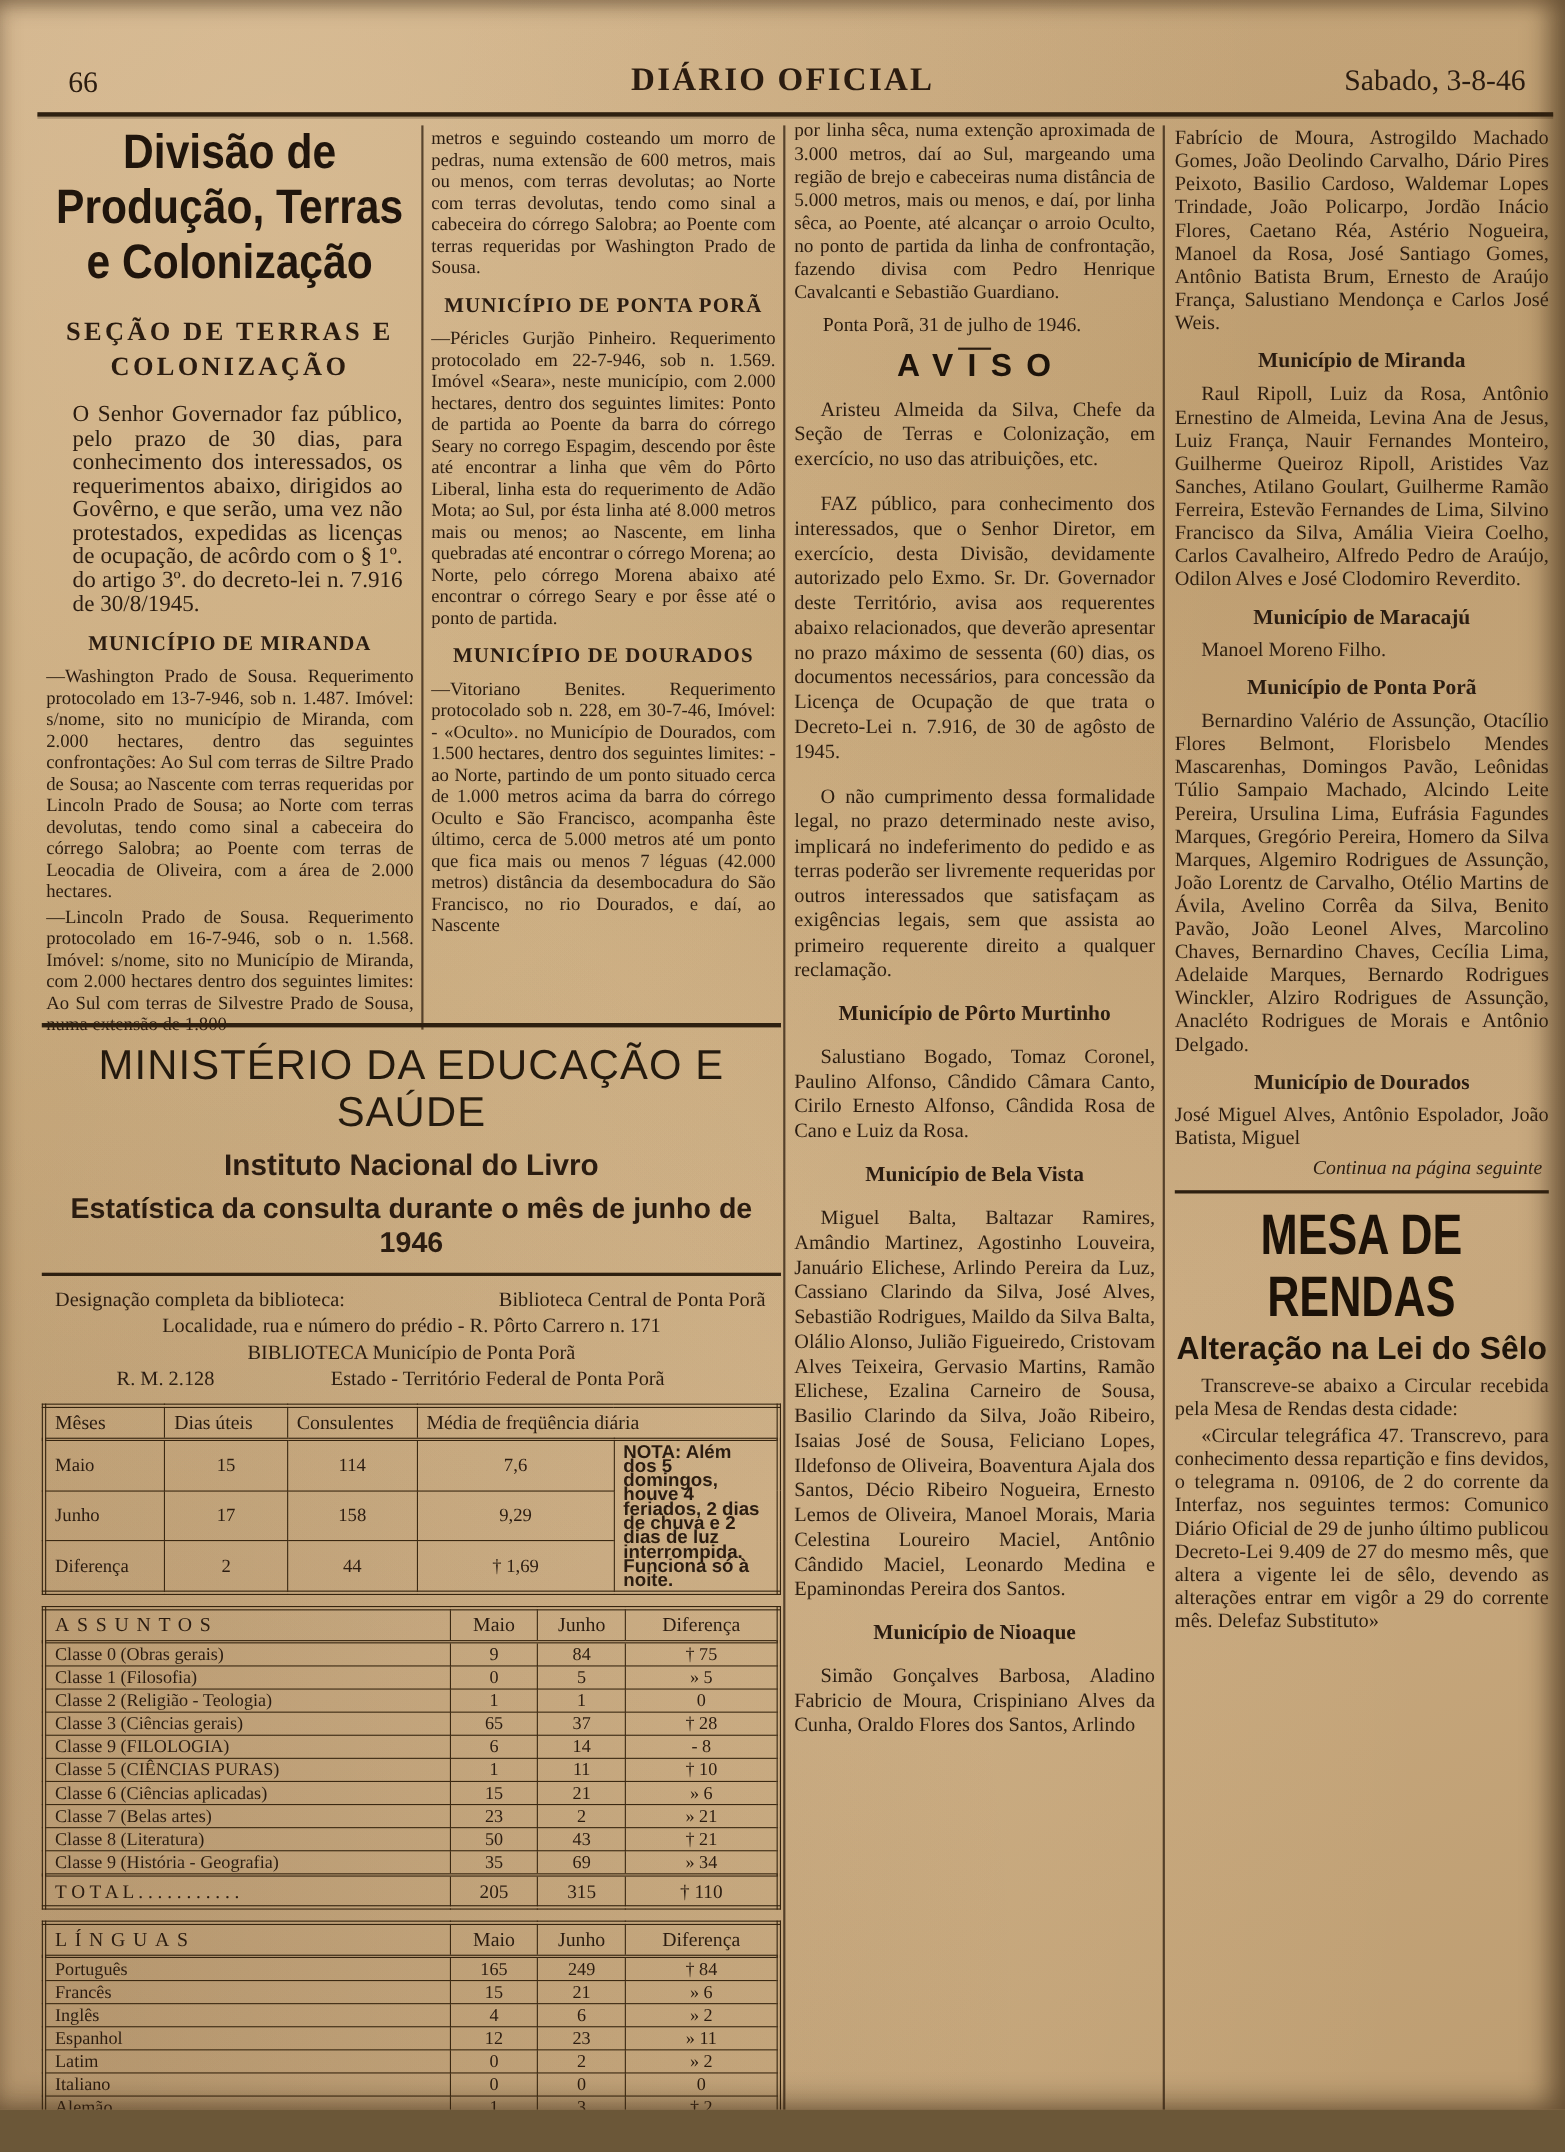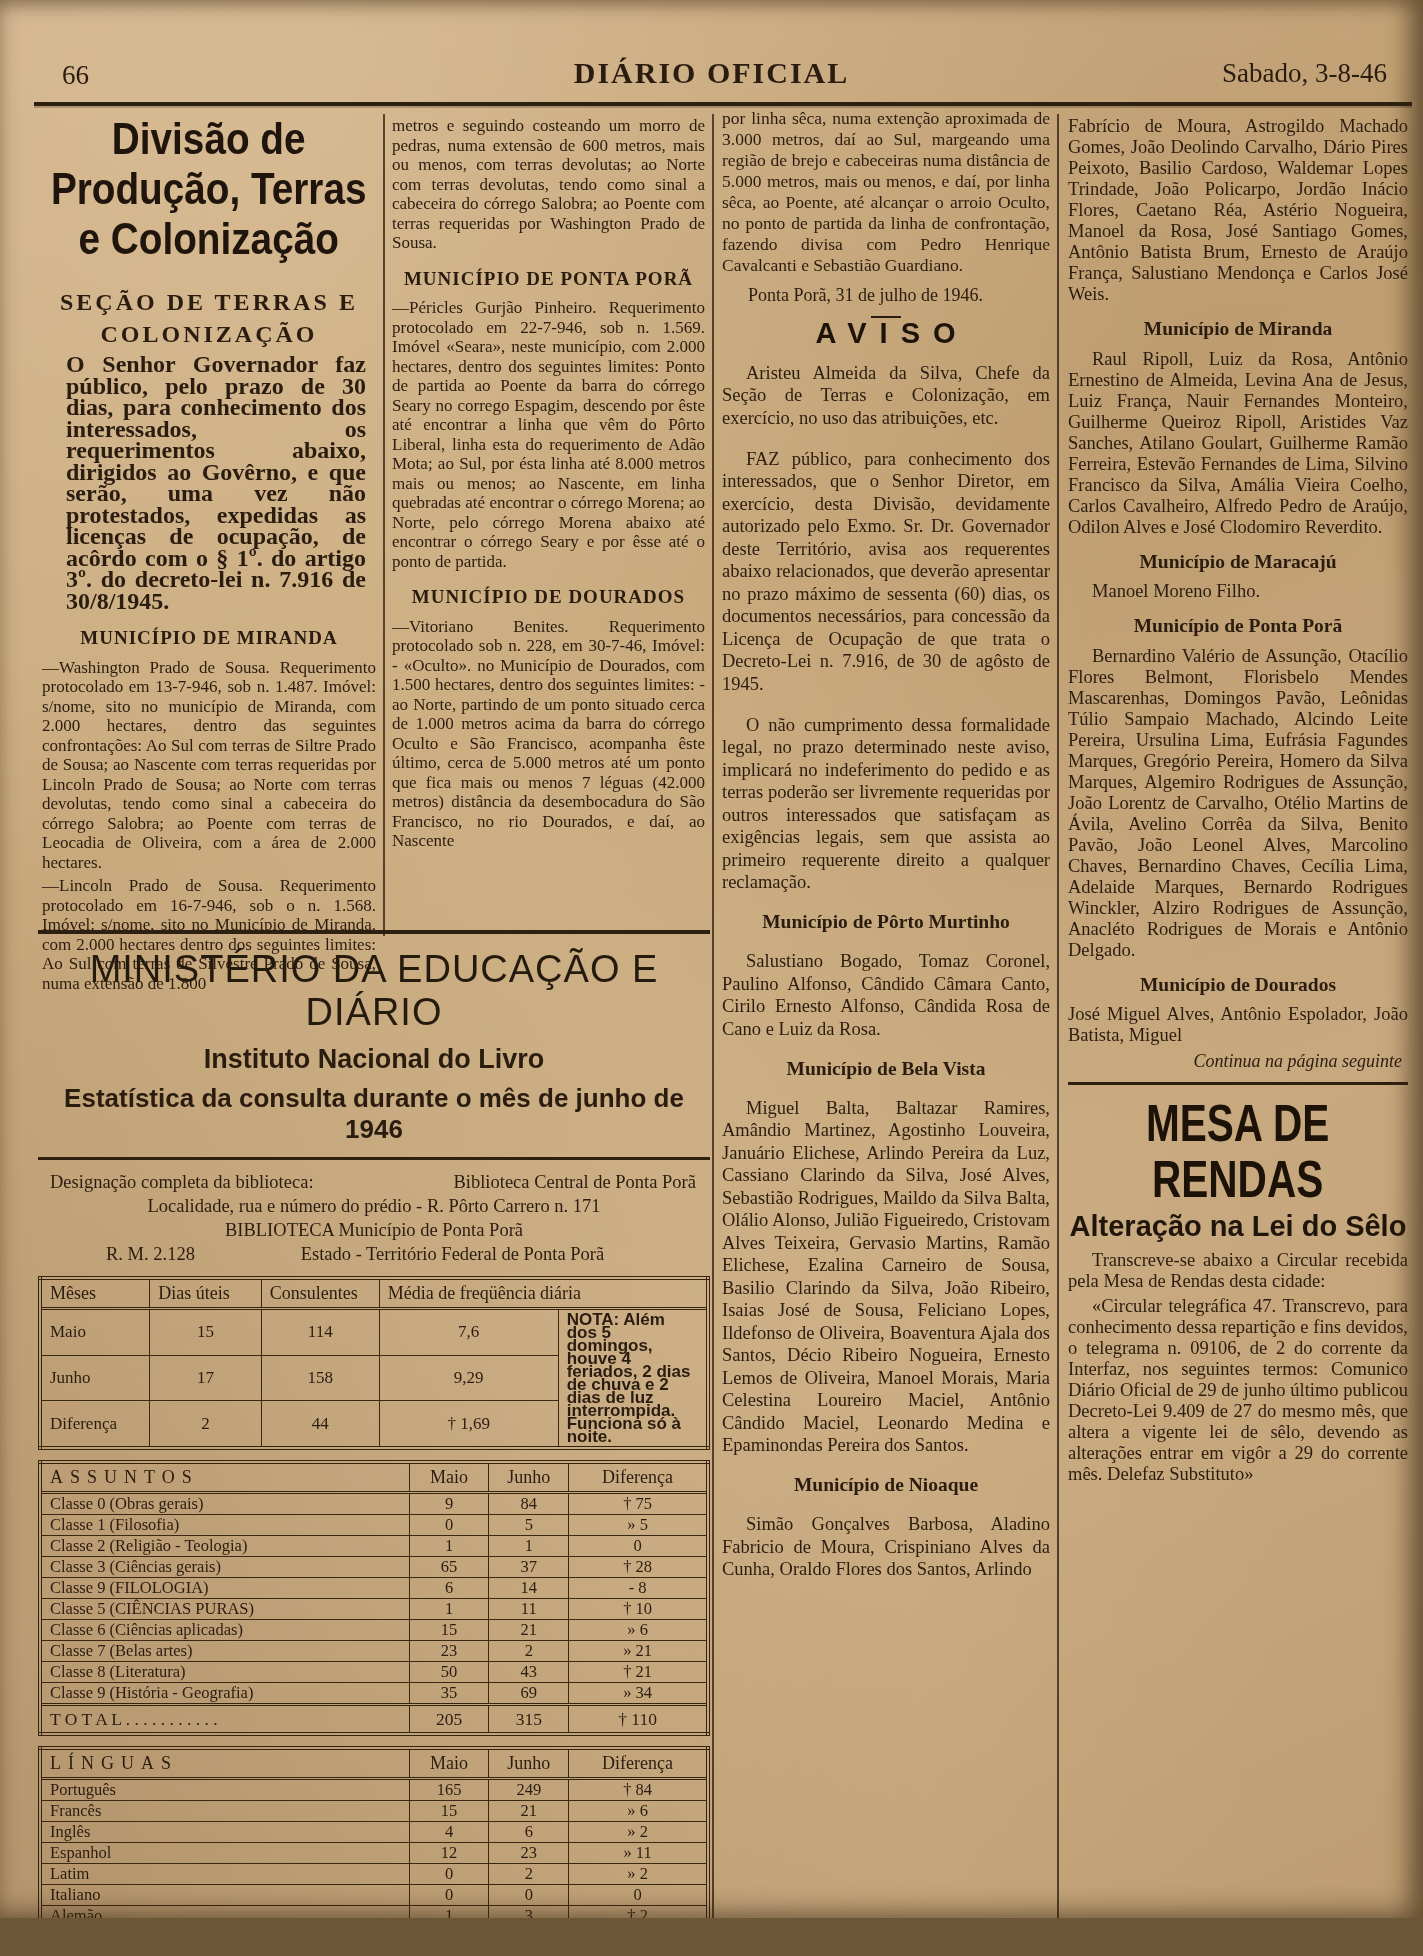--- a/index.html
+++ b/index.html
@@ -25,21 +25,21 @@
   .vd2{left:712px;top:114px;height:1842px;}
   .vd3{left:1057px;top:114px;height:1842px;}
   
   .col{line-height:19.5px;}
   .body{font-size:17px;line-height:19.5px;text-align:justify;margin:0 0 4px 0;}
   .ind{text-indent:24px;}
   .gothic{font-family:"Liberation Sans",sans-serif;font-weight:700;}
   .squish{display:block;transform:scaleX(.88);transform-origin:50% 0;width:113.6%;margin-left:-6.8%;}
   .headline{font-size:44px;line-height:50px;text-align:center;color:#20150c;margin:0;}
   .sect-title{font-size:24px;font-weight:700;letter-spacing:3px;text-align:center;line-height:32px;margin:22px 4px 0 4px;}
-  .intro{font-weight:700;font-size:24px;line-height:21.5px;text-align:justify;margin:4px 10px 0 24px;}
+  .intro{font-weight:400;font-size:21px;line-height:21.5px;text-align:justify;margin:16px 10px 0 24px;}
   .muncaps{font-size:19px;letter-spacing:1px;text-align:center;margin:16px 0 10px 0;}
   .mun{font-size:19.5px;font-weight:700;text-align:center;margin:14px 0 10px 0;}
   .names{font-size:18.5px;line-height:22px;}
   .c4 .names{line-height:21px;}
   .dateline{font-size:18px;text-indent:26px;margin:10px 0 0 0;}
   .dash{width:30px;border-top:2px solid #2a1c10;margin:10px auto 6px auto;}
   .aviso{font-family:"Liberation Sans",sans-serif;font-weight:600;font-size:29px;letter-spacing:13px;text-align:center;margin:6px 0 14px 12px;color:#1d130a;}
   .continua{font-style:italic;font-size:18px;text-align:right;padding-right:6px;margin:6px 0 10px 0;}
   .c4rule{border:none;border-top:3px solid #2e2010;margin:8px 0 10px 0;}
   .mesa-title{font-size:52px;line-height:56px;text-align:center;color:#1c1208;margin:2px 0 6px 0;}
@@ -112,21 +112,21 @@
   <section class="abs col c2">
     <p class="body">metros e seguindo costeando um morro de pedras, numa extensão de 600 metros, mais ou menos, com terras devolutas; ao Norte com terras devolutas, tendo como sinal a cabeceira do córrego Salobra; ao Poente com terras requeridas por Washington Prado de Sousa.</p>
     <h4 class="muncaps">MUNICÍPIO DE PONTA PORÃ</h4>
     <p class="body">—Péricles Gurjão Pinheiro. Requerimento protocolado em 22-7-946, sob n. 1.569. Imóvel «Seara», neste município, com 2.000 hectares, dentro dos seguintes limites: Ponto de partida ao Poente da barra do córrego Seary no corrego Espagim, descendo por êste até encontrar a linha que vêm do Pôrto Liberal, linha esta do requerimento de Adão Mota; ao Sul, por ésta linha até 8.000 metros mais ou menos; ao Nascente, em linha quebradas até encontrar o córrego Morena; ao Norte, pelo córrego Morena abaixo até encontrar o córrego Seary e por êsse até o ponto de partida.</p>
     <h4 class="muncaps">MUNICÍPIO DE DOURADOS</h4>
     <p class="body">—Vitoriano Benites. Requerimento protocolado sob n. 228, em 30-7-46, Imóvel: - «Oculto». no Município de Dourados, com 1.500 hectares, dentro dos seguintes limites: - ao Norte, partindo de um ponto situado cerca de 1.000 metros acima da barra do córrego Oculto e São Francisco, acompanha êste último, cerca de 5.000 metros até um ponto que fica mais ou menos 7 léguas (42.000 metros) distância da desembocadura do São Francisco, no rio Dourados, e daí, ao Nascente</p>
   </section>
 
   <section class="abs ministerio">
     <div class="mtoprule"></div>
-    <h2 class="mtitle">MINISTÉRIO DA EDUCAÇÃO E DIÁRIO</h2>
+    <h2 class="mtitle">MINISTÉRIO DA EDUCAÇÃO E SAÚDE</h2>
     <h3 class="msub">Instituto Nacional do Livro</h3>
     <h3 class="msub2">Estatística da consulta durante o mês de junho de 1946</h3>
     <hr class="mrule">
     <div class="info">
       <div class="info-row">
         <span class="lab">Designação completa da biblioteca:</span>
         <span class="val">Biblioteca Central de Ponta Porã</span>
       </div>
       <div class="info-c">Localidade, rua e número do prédio - R. Pôrto Carrero n. 171</div>
       <div class="info-c">BIBLIOTECA Município de Ponta Porã</div>

